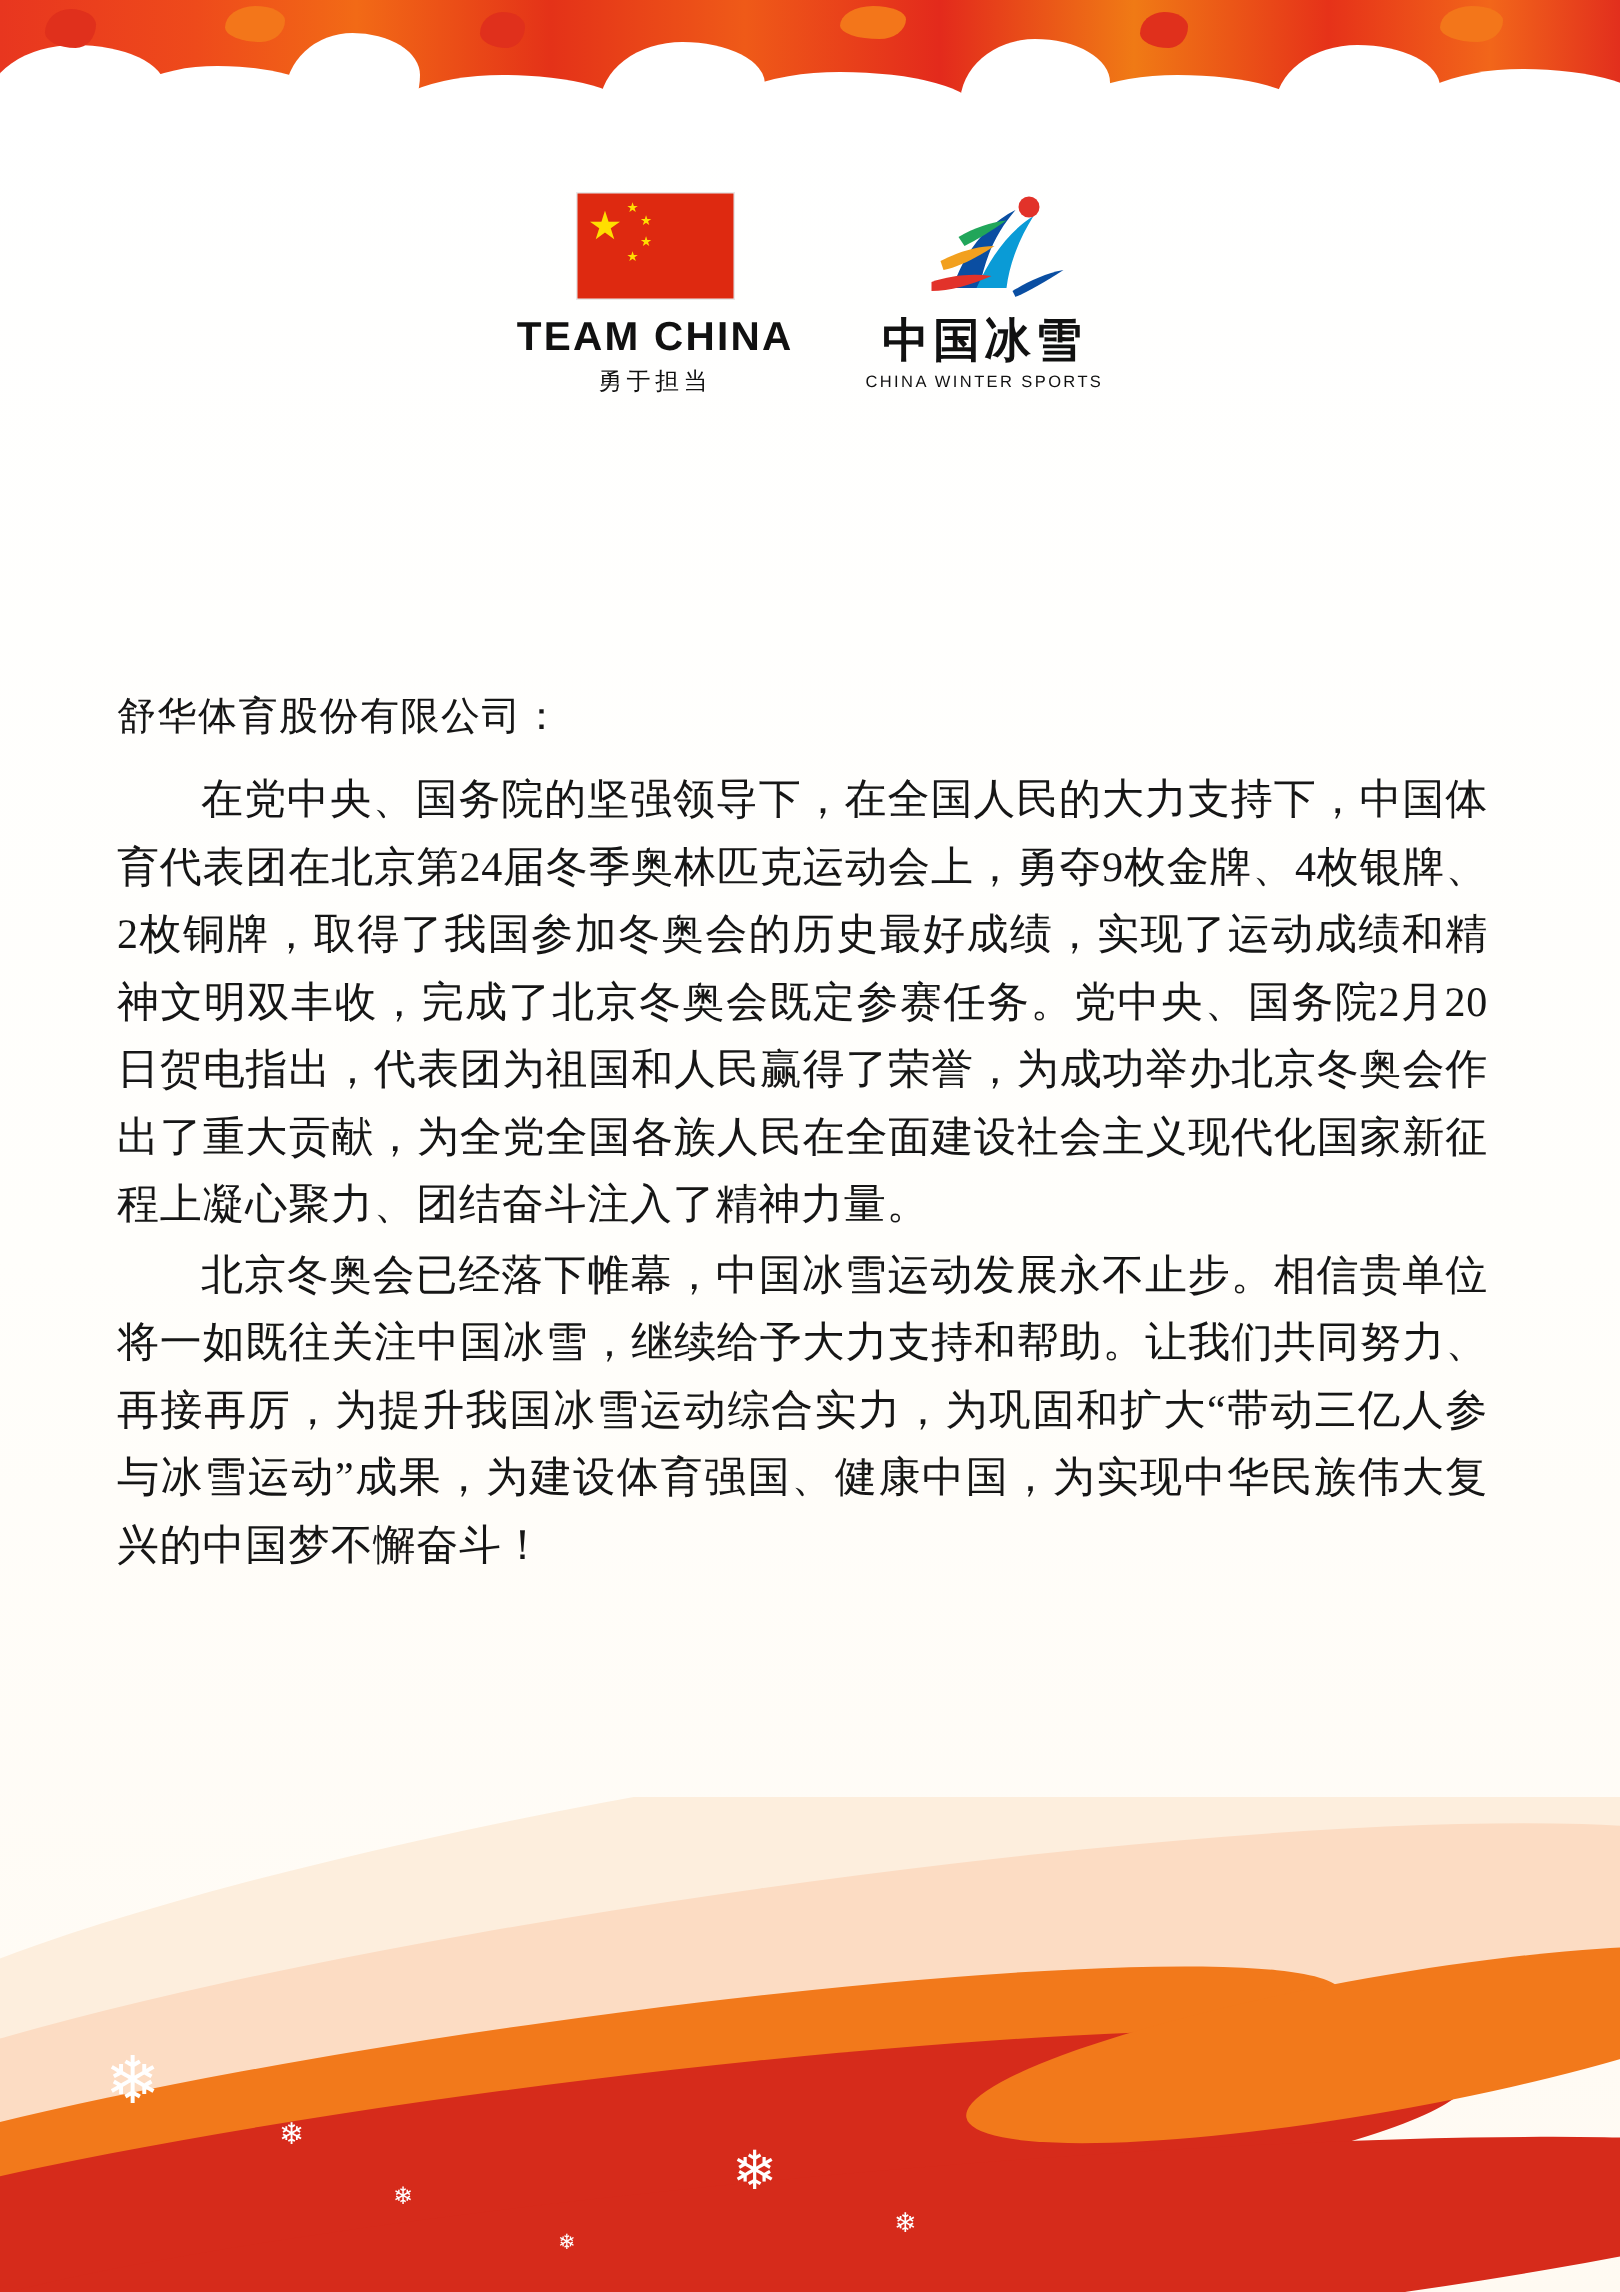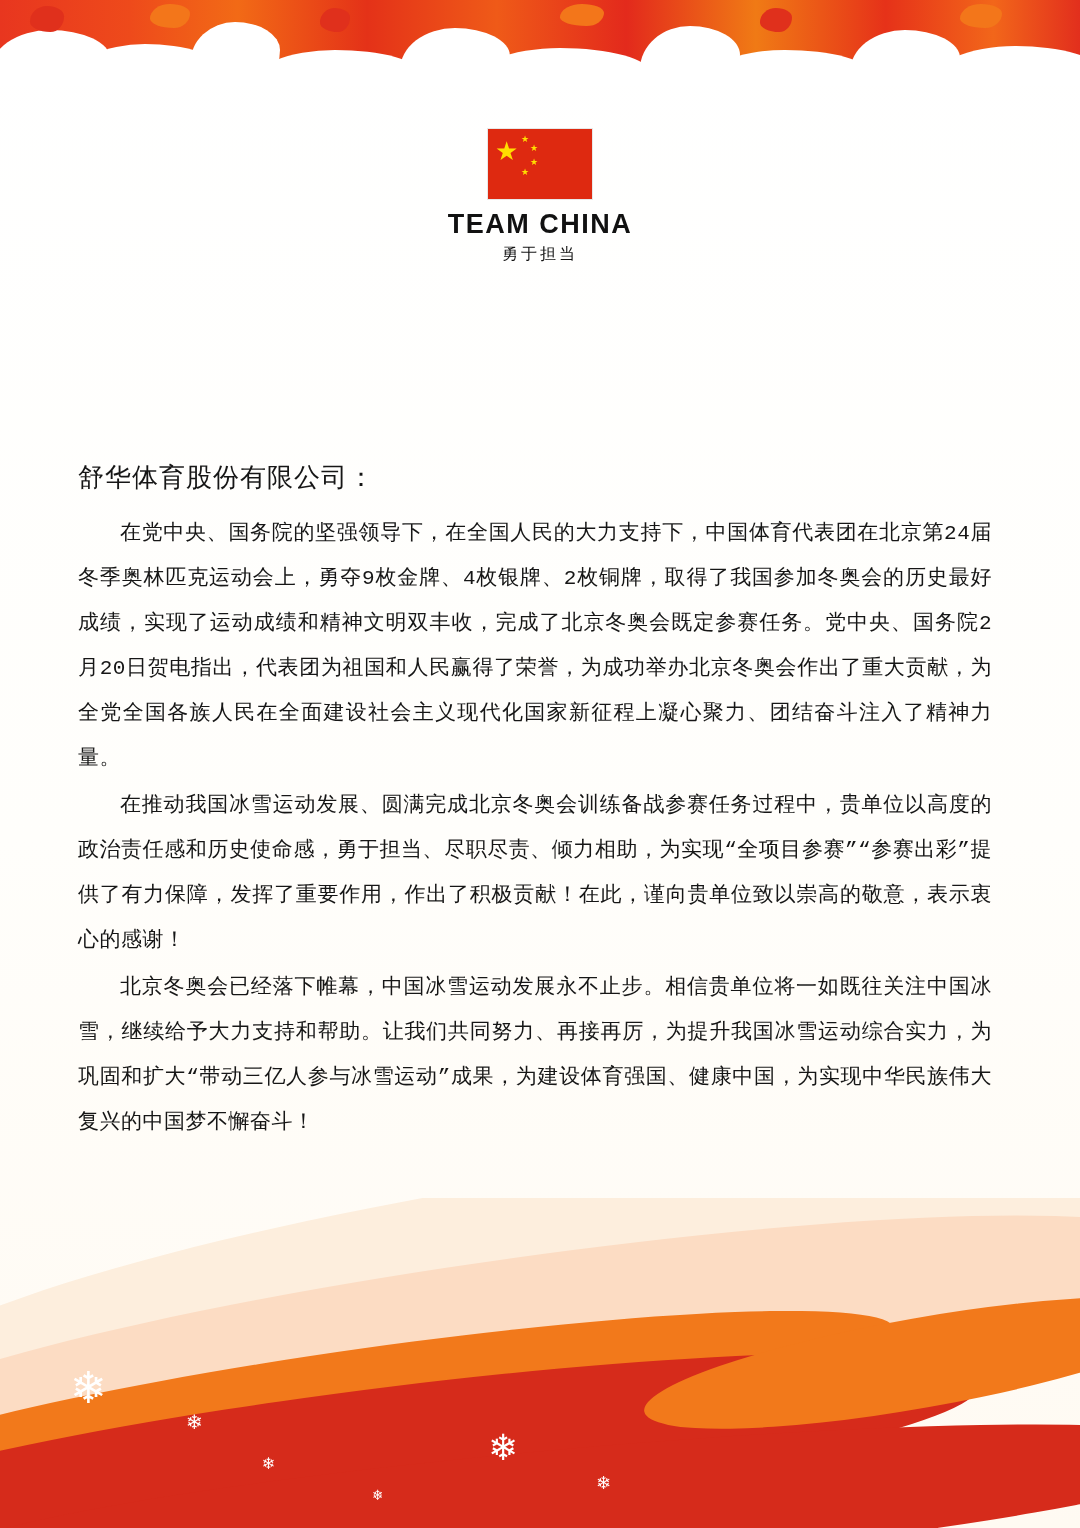--- a/index.html
+++ b/index.html
@@ -163,30 +163,29 @@
     color: #141414;
     text-indent: 16px;
   }
 
   
   .body-wrap {
     position: absolute;
     top: 460px;
     left: 78px;
     width: 930px;
-    font-family: Liberation Mono, monospace;
   }
   .salutation {
     font-size: 26px;
     color: #161616;
     letter-spacing: 1px;
     margin-bottom: 16px;
   }
   .para {
-    font-size: 21px;
+    font-size: 28px;
     line-height: 45px;
     color: #161616;
     text-align: justify;
     text-justify: inter-ideograph;
     text-indent: 2em;
     letter-spacing: 0.5px;
     margin: 0 16px 2px 0;
   }
 
   
@@ -278,27 +277,41 @@
         <span class="star s-big">★</span>
         <span class="star s1">★</span>
         <span class="star s2">★</span>
         <span class="star s3">★</span>
         <span class="star s4">★</span>
       </div>
       <div class="team-china-en">TEAM CHINA</div>
       <div class="team-china-cn">勇于担当</div>
     </div>
 
+    <div class="logo-block">
+      <div class="winter-mark">
+        <svg width="130" height="76" viewBox="0 0 130 76" xmlns="http://www.w3.org/2000/svg">
+          <path d="M44 64 C52 40 66 22 86 12 C74 26 66 42 62 64 Z" fill="#0a4ea2"></path>
+          <path d="M60 64 C70 42 82 26 98 16 C88 32 82 48 80 64 Z" fill="#0a9bd6"></path>
+          <path d="M30 60 C42 56 56 54 70 56 C56 62 42 66 30 66 Z" fill="#e2322a"></path>
+          <path d="M36 46 C48 40 60 36 72 36 C60 44 48 50 38 52 Z" fill="#f2a01e"></path>
+          <path d="M48 30 C58 24 70 20 80 19 C70 26 60 32 52 36 Z" fill="#21a65a"></path>
+          <circle cx="95" cy="10" r="7" fill="#e2322a"></circle>
+          <path d="M84 66 C94 60 106 54 118 52 C106 60 95 66 86 70 Z" fill="#0a4ea2"></path>
+        </svg>
+      </div>
+      <div class="winter-cn">中国冰雪</div>
+      <div class="winter-en">CHINA WINTER SPORTS</div>
+    </div>
   </div>
 
 
   <div class="body-wrap">
     <div class="salutation">舒华体育股份有限公司：</div>
     <p class="para">在党中央、国务院的坚强领导下，在全国人民的大力支持下，中国体育代表团在北京第24届冬季奥林匹克运动会上，勇夺9枚金牌、4枚银牌、2枚铜牌，取得了我国参加冬奥会的历史最好成绩，实现了运动成绩和精神文明双丰收，完成了北京冬奥会既定参赛任务。党中央、国务院2月20日贺电指出，代表团为祖国和人民赢得了荣誉，为成功举办北京冬奥会作出了重大贡献，为全党全国各族人民在全面建设社会主义现代化国家新征程上凝心聚力、团结奋斗注入了精神力量。</p>
-    <p class="para">在推动我国冰雪运动发展、圆满完成北京冬奥会训练备战参赛任务过程中，贵单位以高度的政治责任感和历史使命感，勇于担当、尽职尽责、倾力相助，为实现“全项目参赛”“参赛出彩”提供了有力保障，发挥了重要作用，作出了积极贡献！在此，谨向贵单位致以崇高的敬意，表示衷心的感谢！</p>
     <p class="para">北京冬奥会已经落下帷幕，中国冰雪运动发展永不止步。相信贵单位将一如既往关注中国冰雪，继续给予大力支持和帮助。让我们共同努力、再接再厉，为提升我国冰雪运动综合实力，为巩固和扩大“带动三亿人参与冰雪运动”成果，为建设体育强国、健康中国，为实现中华民族伟大复兴的中国梦不懈奋斗！</p>
   </div>
 
   <div class="sign">
     <div class="org">国家体育总局冬季运动管理中心</div>
     <div class="date">2022 年 2 月 21 日</div>
   </div>
 
   <div class="seal">
     <div class="star-c">★</div>

